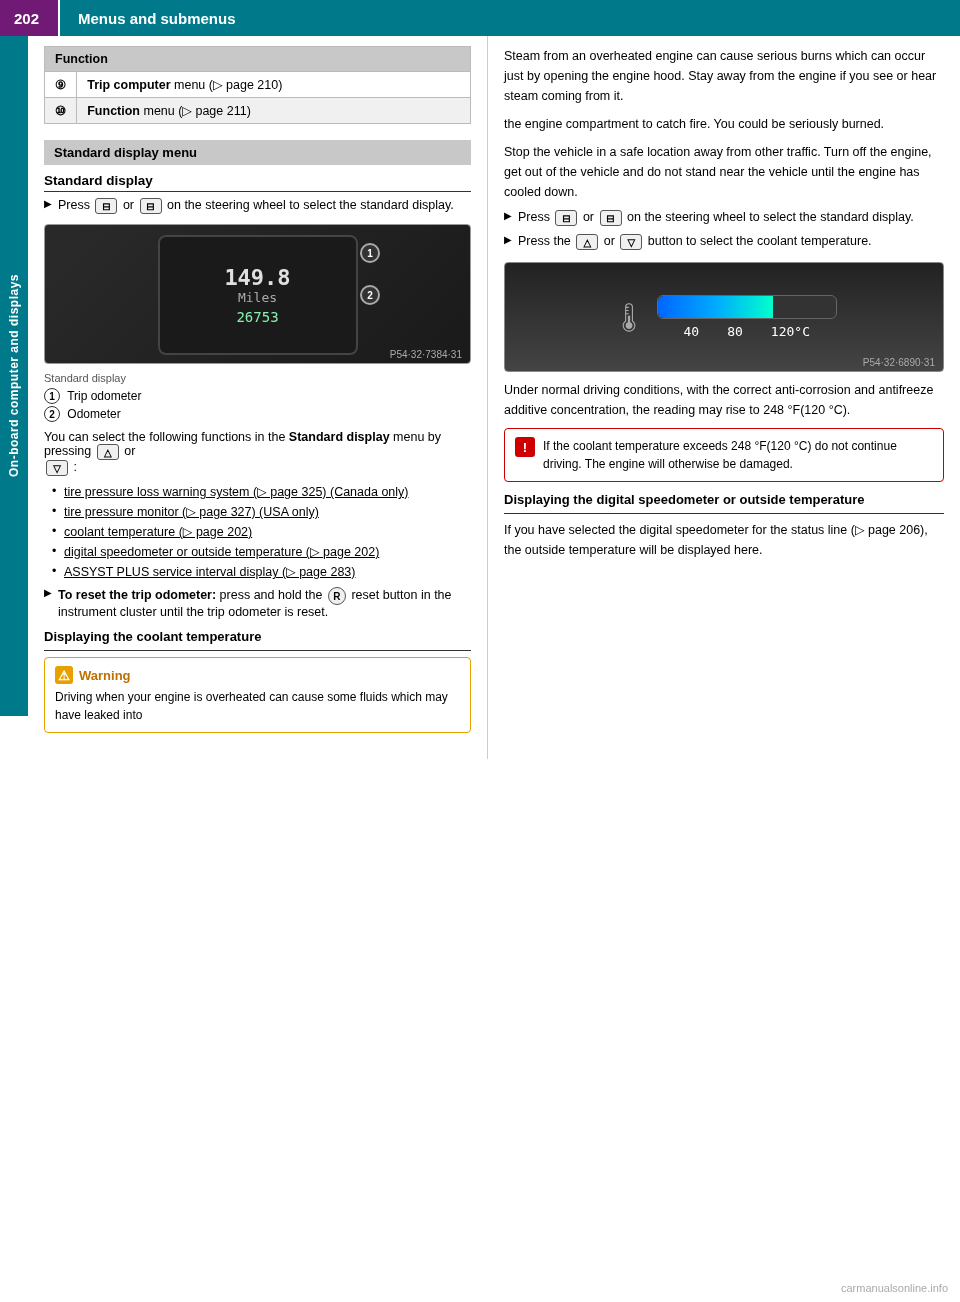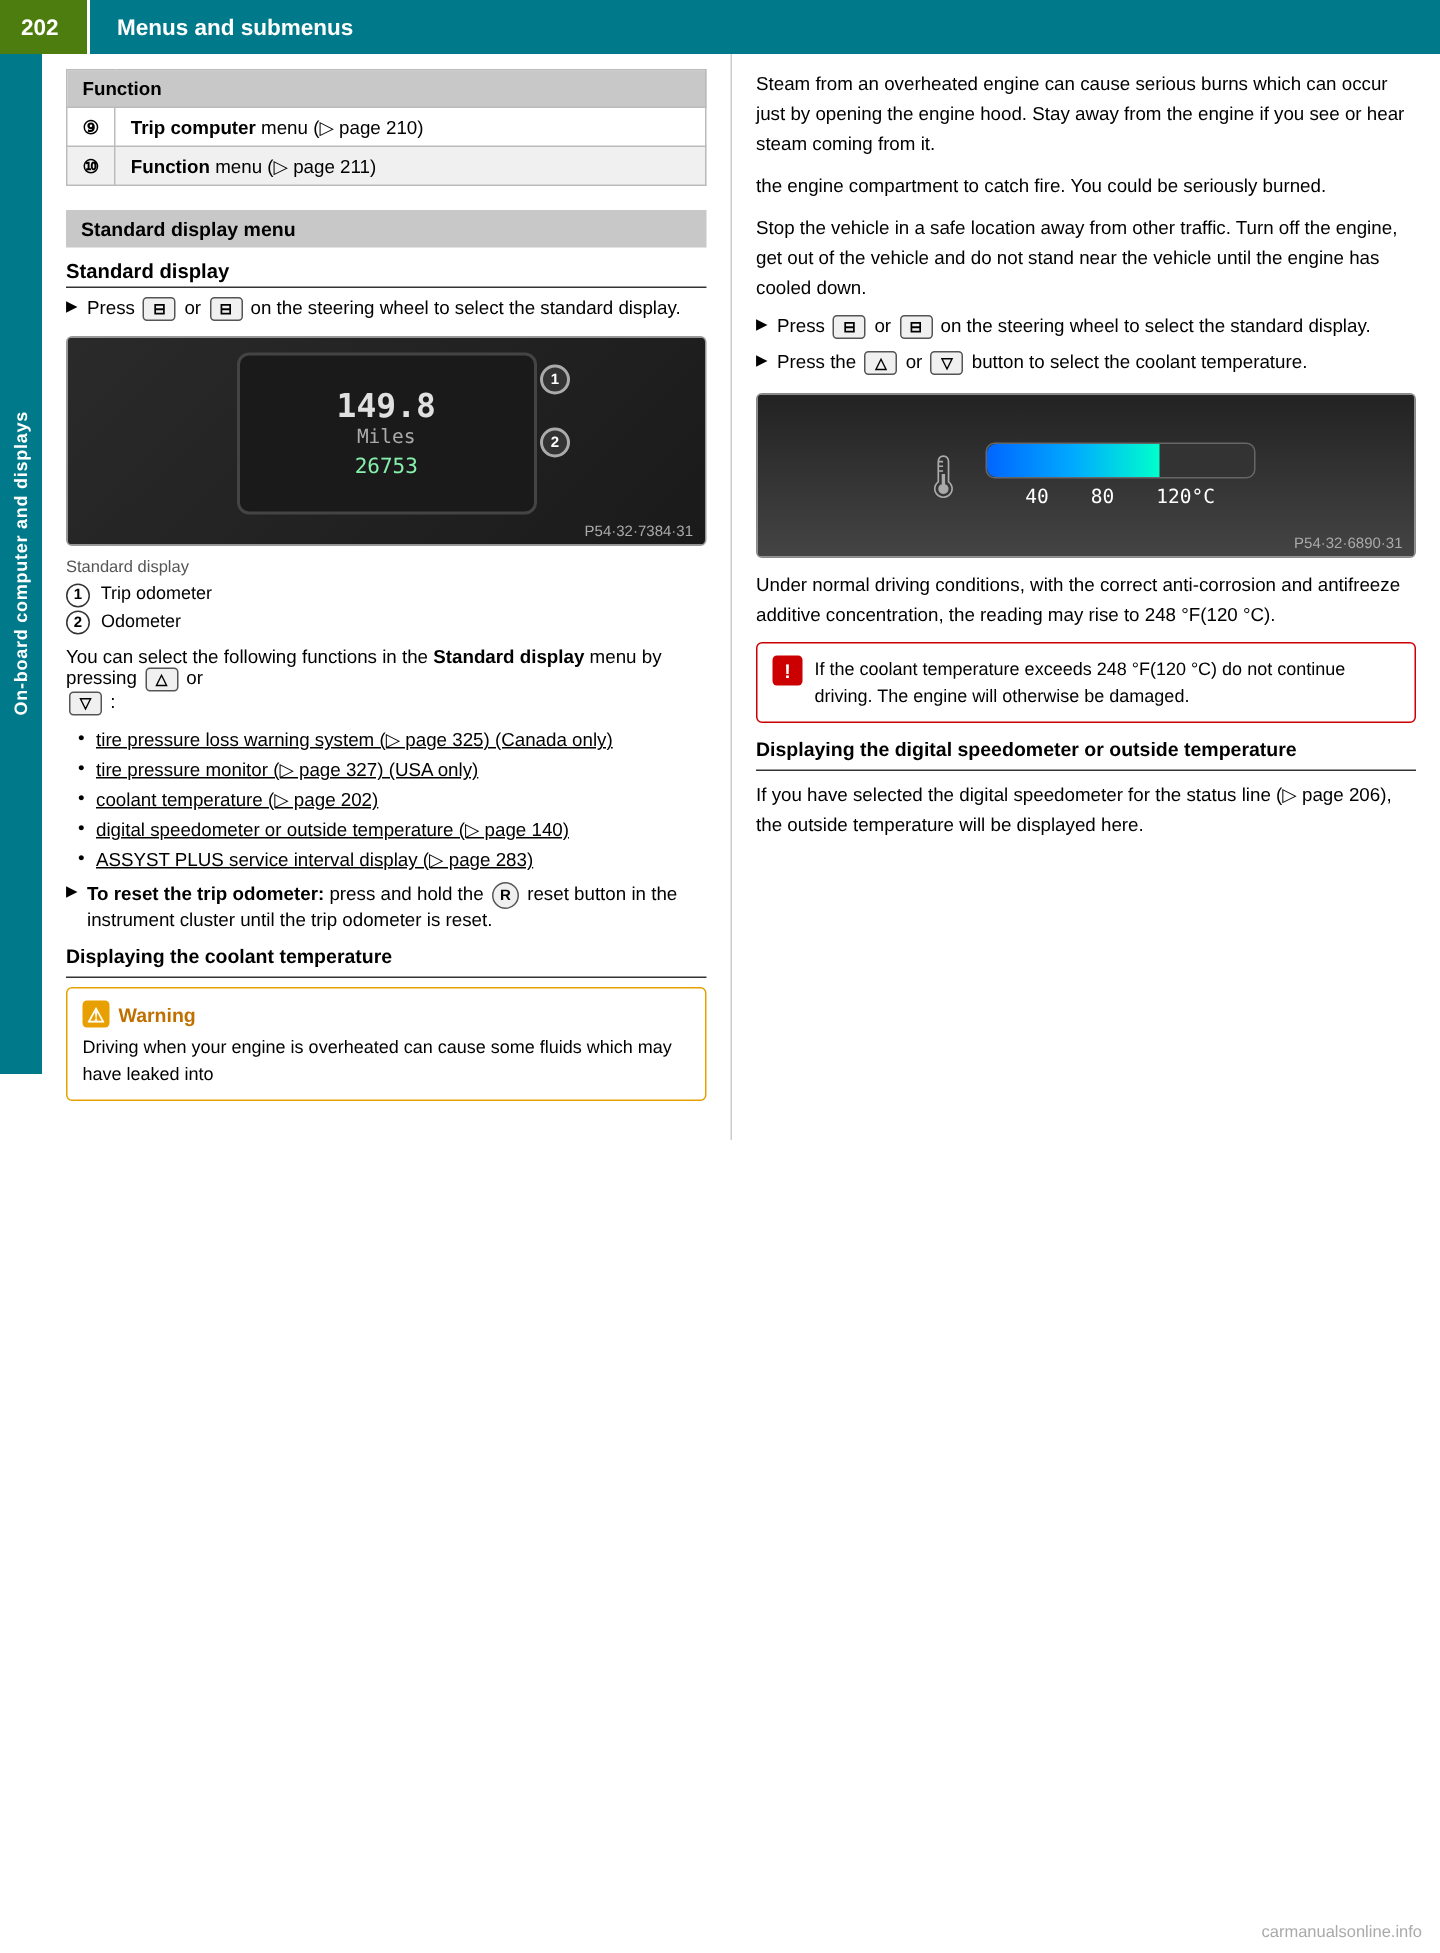--- a/index.html
+++ b/index.html
@@ -15,21 +15,21 @@
     
     .header-bar {
       background: #007a8a;
       color: #fff;
       height: 36px;
       display: flex;
       align-items: center;
       padding: 0 0 0 0;
     }
     .header-page-num {
-      background: #4d7c0f;
+      background: #701a75;
       color: #fff;
       font-size: 15px;
       font-weight: bold;
       padding: 11px 14px;
       height: 100%;
       display: flex;
       align-items: center;
       border-right: 2px solid #fff;
       min-width: 60px;
     }
@@ -177,21 +177,21 @@
       border-radius: 4px;
     }
     .dash-image-inner {
       position: absolute;
       top: 10px;
       left: 50%;
       transform: translateX(-50%);
       background: #1a1a1a;
       border-radius: 8px;
       width: 200px;
-      height: 108px;
+      height: 120px;
       display: flex;
       flex-direction: column;
       align-items: center;
       justify-content: center;
       border: 2px solid #444;
     }
     .dash-speed {
       color: #e0e0e0;
       font-size: 22px;
       font-weight: bold;
@@ -514,21 +514,21 @@
       <span class="btn-icon">△</span>
       <span> or</span><br>
       <span class="btn-icon">▽</span>
       <span>:</span>
     </div>
 
     <ul class="bullet-list">
       <li>tire pressure loss warning system (▷ page 325) (Canada only)</li>
       <li>tire pressure monitor (▷ page 327) (USA only)</li>
       <li>coolant temperature (▷ page 202)</li>
-      <li>digital speedometer or outside temperature (▷ page 140)</li>
+      <li>digital speedometer or outside temperature (▷ page 202)</li>
       <li>ASSYST PLUS service interval display (▷ page 283)</li>
     </ul>
 
     <div class="reset-instruction">
       <span class="bold-text">To reset the trip odometer:</span>
       <span>press and hold the</span>
       <span class="btn-icon" style="border-radius:50%; width:18px; height:18px;">R</span>
       <span>reset button in the instrument cluster until the trip odometer is reset.</span>
     </div>
 

